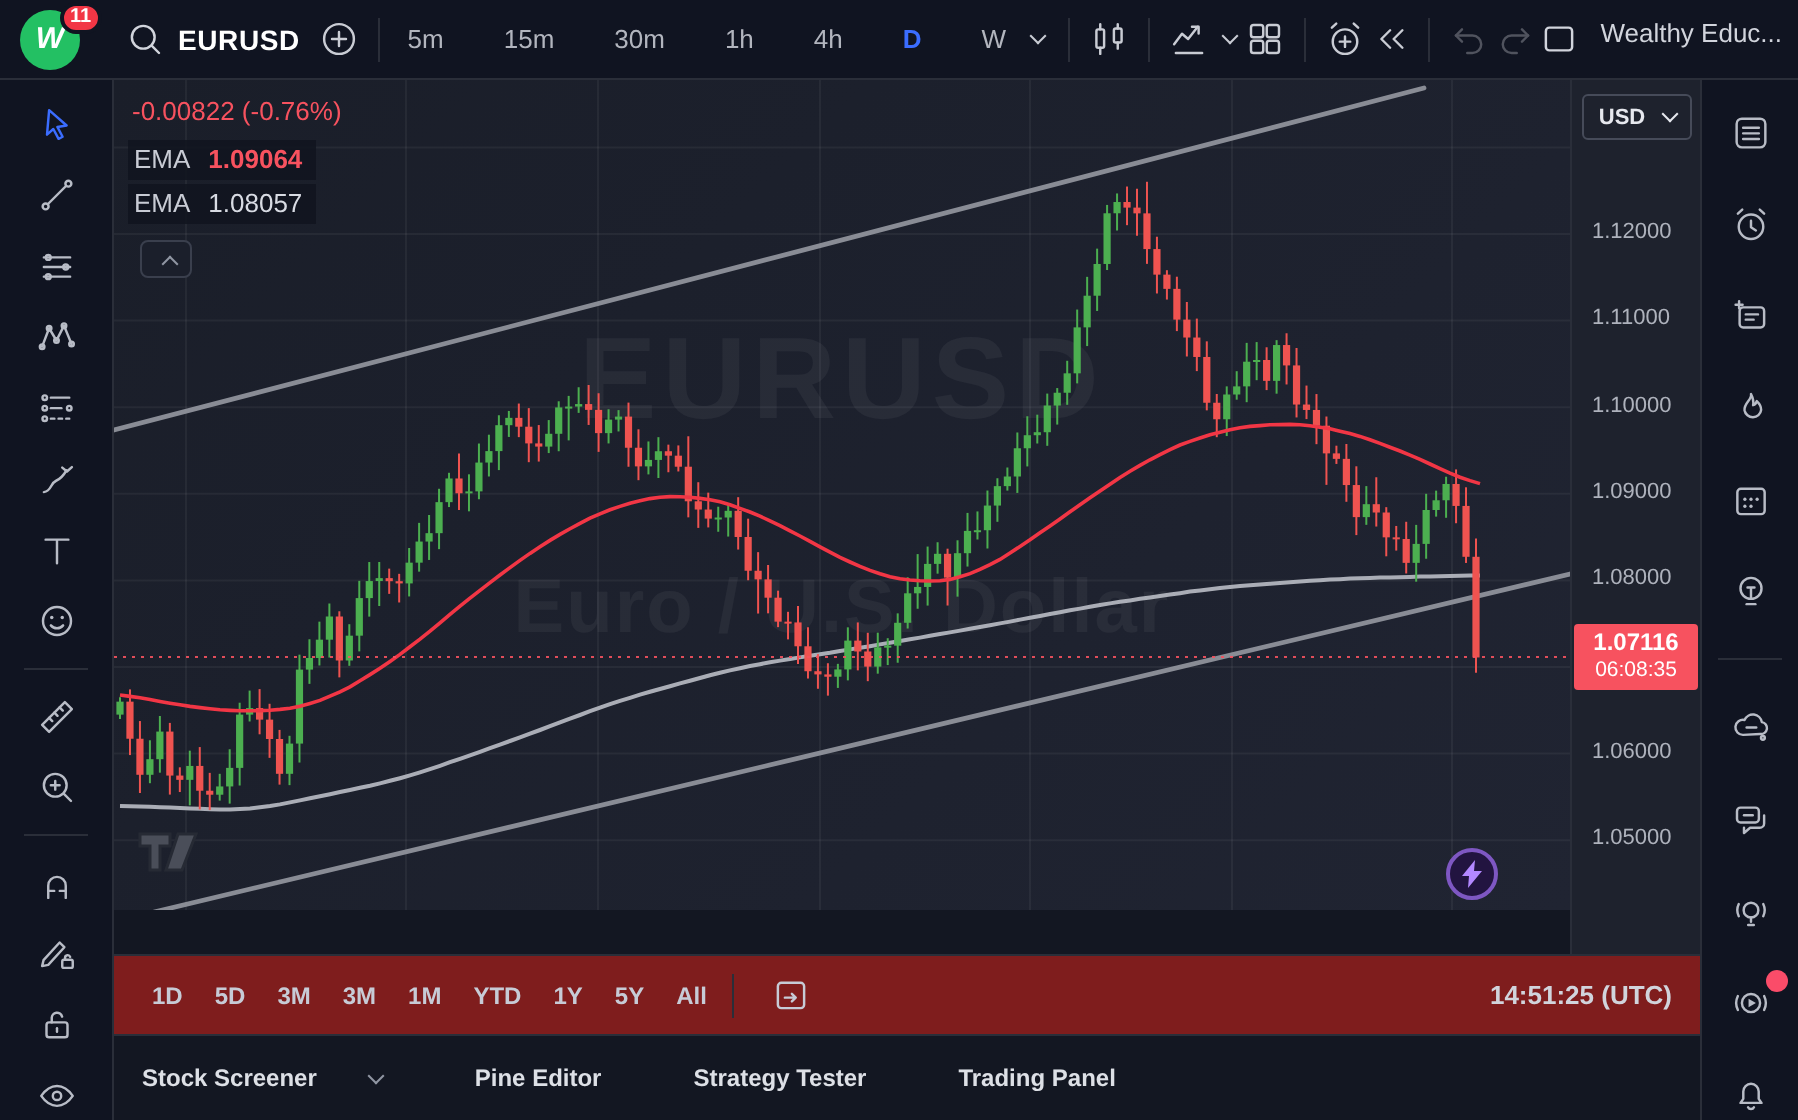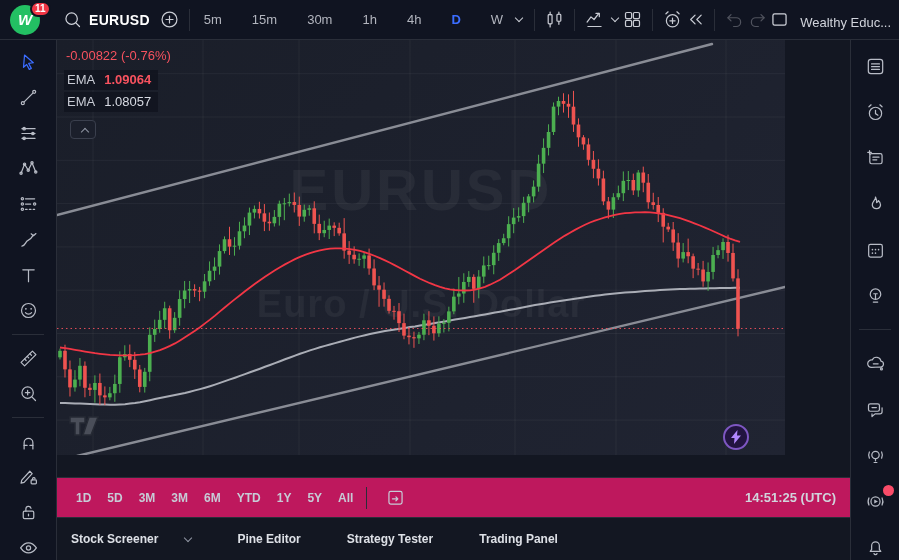--- a/index.html
+++ b/index.html
@@ -21,21 +21,21 @@
   .sym-text { font-size:14px; font-weight:bold; color:#fff; letter-spacing:.3px; }
   .tb-btn { display:flex; align-items:center; justify-content:center; width:30px; height:30px; border-radius:4px; color:#c9ccd4; }
   .vsep { width:1px; height:22px; background:#2a2e39; margin:0 8px; flex:0 0 auto; }
   .intervals { display:flex; align-items:center; gap:18px; }
   .tf { font-size:13px; color:#b2b5be; padding:3px 6px; border-radius:3px; }
   .tf.active { color:#3b6dff; font-weight:bold; }
   .chev { width:6px; height:6px; border-right:1.5px solid currentColor; border-bottom:1.5px solid currentColor;
           display:inline-block; transform:rotate(45deg); margin-left:3px; margin-top:-3px; }
   .chev-up { transform:rotate(-135deg); margin-top:4px; }
   .dim { color:#50535e; }
-  .account { margin-left:auto; display:flex; align-items:flex-end; gap:10px; color:#d1d4dc; font-size:13px; white-space:nowrap; }
+  .account { margin-left:auto; display:flex; align-items:flex-start; gap:10px; color:#d1d4dc; font-size:13px; white-space:nowrap; }
 
   
   svg.ic { width:21px; height:21px; fill:none; stroke:currentColor; stroke-width:1.4; stroke-linecap:round; stroke-linejoin:round; display:block; }
   svg.ic .fl { fill:currentColor; stroke:none; }
 
   
   .left-toolbar { position:absolute; left:0; top:40px; width:57px; height:520px; background:#101421;
                   border-right:1px solid #2a2e39; display:flex; flex-direction:column; align-items:center;
                   padding-top:10px; gap:11px; }
   .tool { width:34px; height:25px; display:flex; align-items:center; justify-content:center; color:#b8bcc6; border-radius:4px; }
@@ -86,21 +86,21 @@
 
   
   .time-axis { position:absolute; left:0; top:415px; width:793px; height:22px; background:#262b37;
                border-top:1px solid #2a2e39; font-size:11px; color:#b2b5be; }
   .month { position:absolute; top:4px; }
   .axis-corner { position:absolute; right:0; top:0; width:65px; height:22px; border-left:1px solid #343947;
                  display:flex; align-items:center; justify-content:center; color:#9da2ad; }
   .axis-corner svg.ic { width:15px; height:15px; }
 
   
-  .range-row { position:absolute; left:0; top:437px; width:793px; height:40px; background:#be185d;
+  .range-row { position:absolute; left:0; top:437px; width:793px; height:40px; background:#7f1d1d;
                border-top:1px solid #2a2e39; display:flex; align-items:center; padding:0 14px; }
   .ranges { display:flex; align-items:center; gap:6px; }
   .range-btn { font-size:12px; font-weight:bold; color:#c7cbd6; padding:4px 5px; border-radius:3px; }
   .goto-date { margin-left:10px; color:#c7cbd6; }
   .clock { margin-left:auto; font-size:13px; font-weight:bold; color:#d1d4dc; }
 
   
   .tabs-row { position:absolute; left:0; top:477px; width:793px; height:43px; background:#131722;
               border-top:1px solid #2a2e39; display:flex; align-items:center; gap:46px; padding:0 14px; }
   .btab { font-size:12px; font-weight:bold; color:#dde0e6; display:flex; align-items:center; gap:24px; white-space:nowrap; }
@@ -723,29 +723,48 @@
         </svg>
       </div>
 
       <div class="flash-badge">
         <svg width="12" height="14" viewBox="0 0 12 14">
           <path d="M7.5 0L1 8h3.5L4 14l7-8.5H7z" fill="#b388ff"></path>
         </svg>
       </div>
     </div>
 
+    <div class="scale-col">
+      <div class="usd-box">
+        <span>USD</span>
+        <span class="chev"></span>
+      </div>
+      <div id="ticks">
+          <div class="tick" style="top: 70px;">1.12000</div>
+          <div class="tick" style="top: 113.3px;">1.11000</div>
+          <div class="tick" style="top: 156.6px;">1.10000</div>
+          <div class="tick" style="top: 199.9px;">1.09000</div>
+          <div class="tick" style="top: 243.2px;">1.08000</div>
+          <div class="tick" style="top: 329.8px;">1.06000</div>
+          <div class="tick" style="top: 373.1px;">1.05000</div>
+        </div>
+      <div class="price-badge" id="price-badge" style="top: 272.477px;">
+        <div class="p">1.07116</div>
+        <div class="cd">06:08:35</div>
+      </div>
+    </div>
 
 
     <div class="range-row">
       <div class="ranges" id="ranges">
           <span class="range-btn">1D</span>
           <span class="range-btn">5D</span>
           <span class="range-btn">3M</span>
           <span class="range-btn">3M</span>
-          <span class="range-btn">6M</span>
+          <span class="range-btn">1M</span>
           <span class="range-btn">YTD</span>
           <span class="range-btn">1Y</span>
           <span class="range-btn">5Y</span>
           <span class="range-btn">All</span>
         </div>
       <div class="vsep"></div>
       <div class="goto-date">
         <svg class="ic" viewBox="0 0 24 24">
             <rect x="4.5" y="5" width="15" height="14.5" rx="2"></rect>
             <path d="M4.5 9.5h15" opacity="0"></path>

